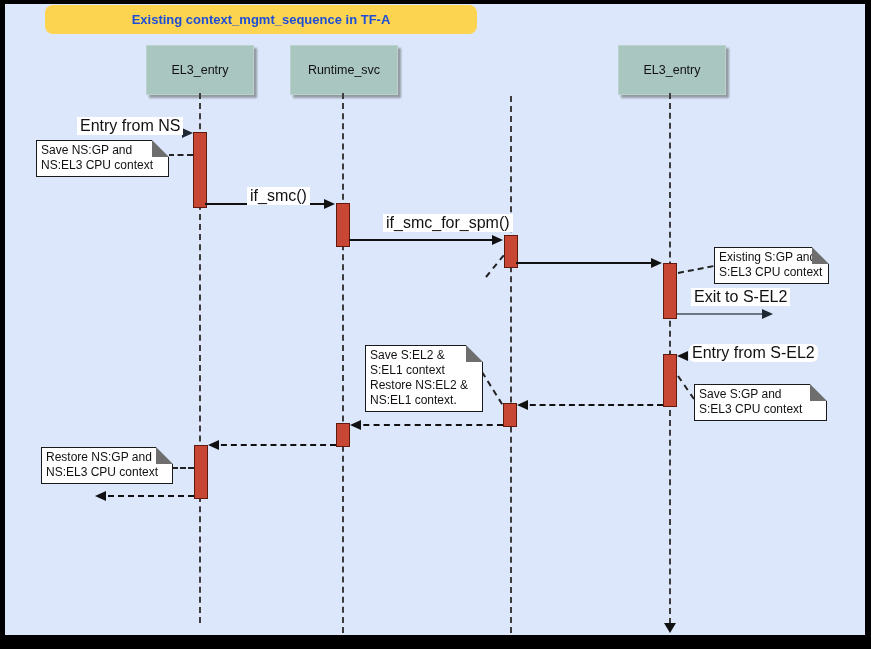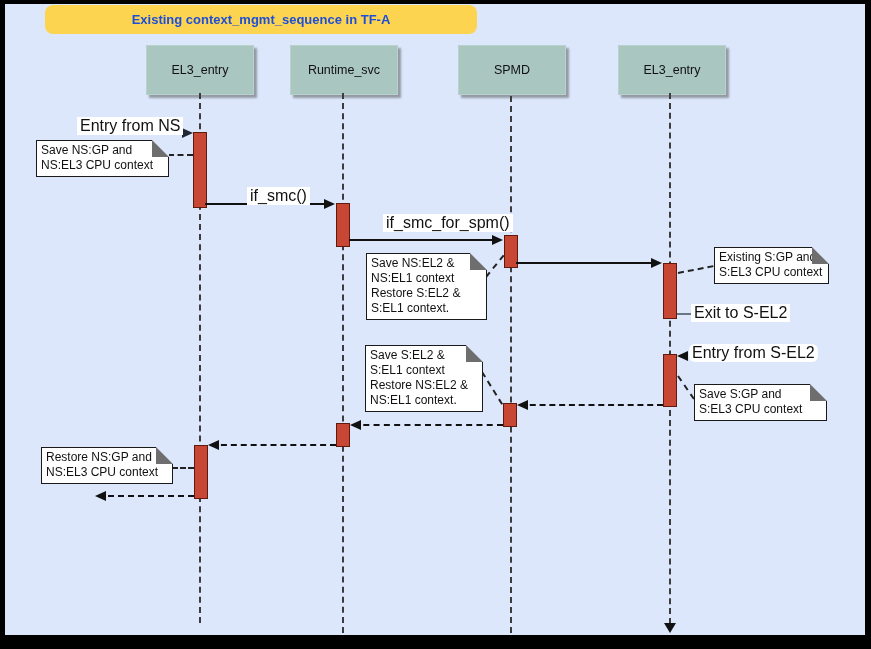--- a/index.html
+++ b/index.html
@@ -46,23 +46,20 @@
 <div class="stage">
 
   <div class="banner">Existing context_mgmt_sequence in TF-A</div>
 
   <div class="actor" style="left:146px;">
       <span>EL3_entry</span>
     </div>
   <div class="actor" style="left:290px;">
       <span>Runtime_svc</span>
     </div>
-  <div class="actor" style="left:458px;">
-      <span>SPMD</span>
-    </div>
   <div class="actor" style="left:618px;">
       <span>EL3_entry</span>
     </div>
 
   <div class="lifeline" style="left:199px;top:93px;height:530px;"></div>
   <div class="lifeline" style="left:342px;top:93px;height:540px;"></div>
   <div class="lifeline" style="left:510px;top:96px;height:537px;"></div>
   <div class="lifeline" style="left:669px;top:93px;height:531px;"></div>
   <div class="head down" style="left:664px;top:623px;"></div>
 
@@ -85,21 +82,21 @@
 
   <div class="msgline" style="left:349px;top:239px;width:144px;"></div>
   <div class="head r" style="left:492px;top:235px;"></div>
   <div class="msglabel" style="left:383px;top:214px;">if_smc_for_spm()</div>
 
   <div class="msgline" style="left:516px;top:262px;width:136px;"></div>
   <div class="head r" style="left:651px;top:258px;"></div>
 
   <div class="msgline gray" style="left:677px;top:313px;width:86px;"></div>
   <div class="head r" style="left:762px;top:309px;border-left-color:#1f2833;"></div>
-  <div class="msglabel" style="left:691px;top:304px;">Exit to S-EL2</div>
+  <div class="msglabel" style="left:691px;top:288px;">Exit to S-EL2</div>
 
   <div class="msgline dashed" style="left:680px;top:355px;width:112px;"></div>
   <div class="head l" style="left:677px;top:351px;"></div>
   <div class="msglabel" style="left:689px;top:344px;border-radius:6px;">Entry from S-EL2</div>
 
   <div class="msgline dashed" style="left:520px;top:404px;width:143px;"></div>
   <div class="head l" style="left:517px;top:400px;"></div>
 
   <div class="msgline dashed" style="left:353px;top:424px;width:150px;"></div>
   <div class="head l" style="left:350px;top:420px;"></div>
@@ -112,24 +109,20 @@
 
   <div class="conn" style="left:168px;top:154px;width:25px;"></div>
   <div class="conn" style="left:486px;top:276px;width:28px;transform:rotate(-50.7deg);"></div>
   <div class="conn" style="left:678px;top:272px;width:36px;transform:rotate(-11deg);"></div>
   <div class="conn" style="left:678px;top:375px;width:28px;transform:rotate(55.2deg);"></div>
   <div class="conn" style="left:482px;top:371px;width:38px;transform:rotate(58deg);"></div>
   <div class="conn" style="left:172px;top:467px;width:22px;"></div>
 
   <div class="note" style="left:36px;top:140px;width:122px;">Save NS:GP and
 NS:EL3 CPU context</div>
-  <div class="note" style="left:366px;top:253px;width:110px;">Save NS:EL2 &amp;
-NS:EL1 context
-Restore S:EL2 &amp;
-S:EL1 context.</div>
   <div class="note" style="left:714px;top:247px;width:104px;">Existing S:GP and
 S:EL3 CPU context</div>
   <div class="note" style="left:694px;top:384px;width:122px;">Save S:GP and
 S:EL3 CPU context</div>
   <div class="note" style="left:365px;top:345px;width:107px;">Save S:EL2 &amp;
 S:EL1 context
 Restore NS:EL2 &amp;
 NS:EL1 context.</div>
   <div class="note" style="left:41px;top:447px;width:121px;">Restore NS:GP and
 NS:EL3 CPU context</div>

